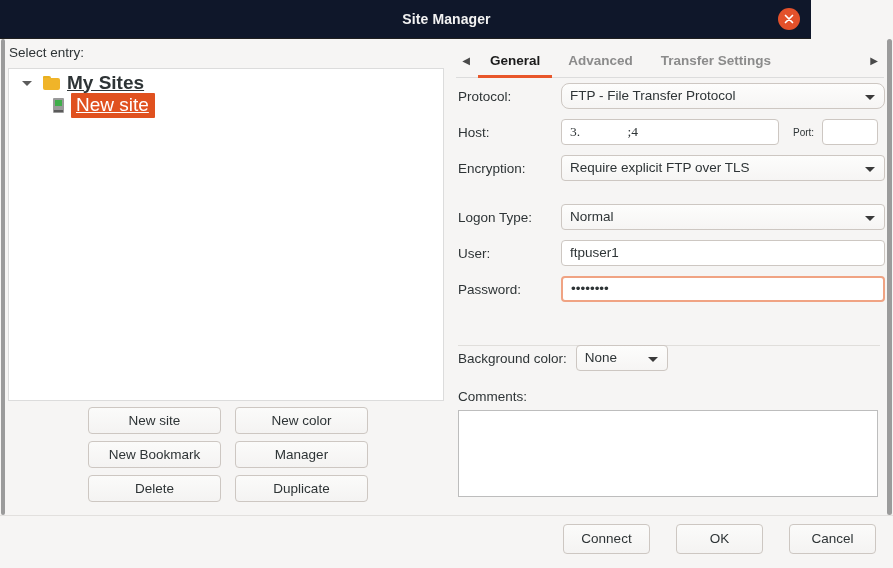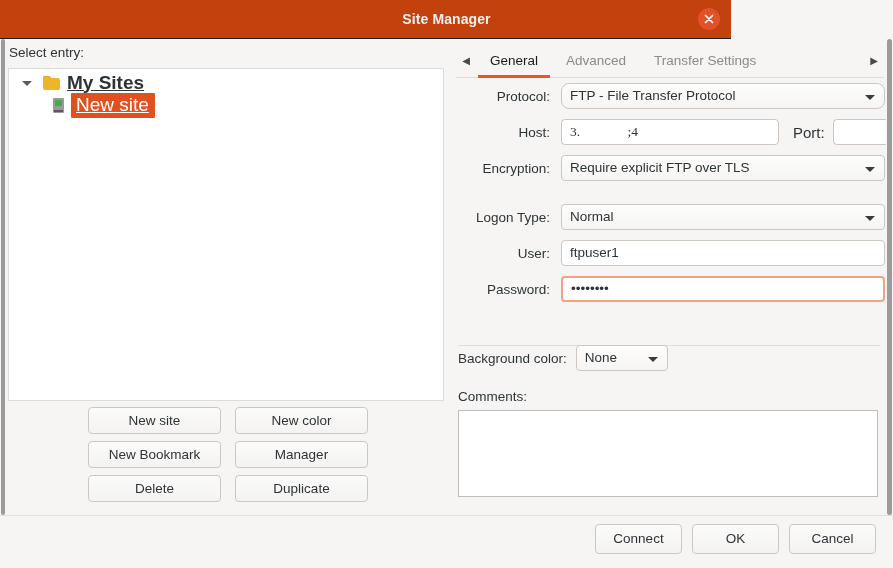--- a/index.html
+++ b/index.html
@@ -20,23 +20,23 @@
     width: 893px;
     height: 568px;
     background: #f6f5f4;
     box-sizing: border-box;
   }
 
   
   .titlebar {
     position: absolute;
     left: 0; top: 0;
-    width: 731px;
+    width: 811px;
     height: 39px;
-    background: #c2410c;
+    background: #0f172a;
     border-bottom: 1px solid #1f1f1f;
     box-sizing: border-box;
   }
   .titlebar-title {
     position: absolute;
     left: 0; top: 0;
     width: 893px;
     line-height: 38px;
     text-align: center;
     color: #f2f2f2;
@@ -216,21 +216,21 @@
     color: #4a4a4a;
     font-size: 10px;
   }
   .tab {
     flex: 0 0 auto;
     padding: 0 14px;
     display: flex;
     align-items: center;
     font-size: 13.5px;
     color: #8b8b8b;
-    font-weight: normal;
+    font-weight: bold;
     cursor: pointer;
     position: relative;
   }
   .tab.active { color: #1b1b1b; }
   .tab.active::after {
     content:"";
     position: absolute;
     left: 2px; right: 2px; bottom: -1px;
     height: 3px;
     background: #e8562a;
@@ -244,21 +244,21 @@
   }
   .row {
     display: flex;
     align-items: center;
     height: 26px;
     margin-bottom: 10px;
     padding-left: 6px;
   }
   .row-label {
     width: 92px;
-    text-align: right;
+    text-align: left;
     padding-right: 11px;
     font-size: 13.5px;
     color: #2e3436;
     flex: 0 0 92px;
   }
   .field {
     height: 26px;
     box-sizing: border-box;
     border: 1px solid #cdc7c2;
     border-radius: 4px;
@@ -297,21 +297,21 @@
   }
   .w-protocol { width: 324px; border-radius: 8px; }
   .w-host { width: 218px; font-family: Liberation Serif, serif; }
   .w-port { width: 56px; }
   .w-enc { width: 324px; }
   .w-logon { width: 324px; }
   .w-user { width: 324px; }
   .w-pass { width: 324px; }
   .port-label {
     padding: 0 8px 0 14px;
-    font-size: 15px;
+    font-size: 10px;
     color: #2e3436;
   }
   .separator {
     position: absolute;
     left: 6px; top: 306px;
     width: 422px;
     height: 1px;
     background: #e0dedb;
   }
   .bgrow {
@@ -383,21 +383,21 @@
     width: 893px;
     height: 53px;
     background: #f6f5f4;
     border-top: 1px solid #e2e0de;
     box-sizing: border-box;
   }
   .footer-buttons {
     position: absolute;
     right: 17px; top: 8px;
     display: flex;
-    gap: 10px;
+    gap: 26px;
   }
   .footer-buttons .btn { width: 87px; height: 30px; line-height: 28px; }
 </style>
 </head>
 <body>
 
 <div class="window">
 
   <div class="titlebar">
     <div class="titlebar-title">Site Manager</div>

